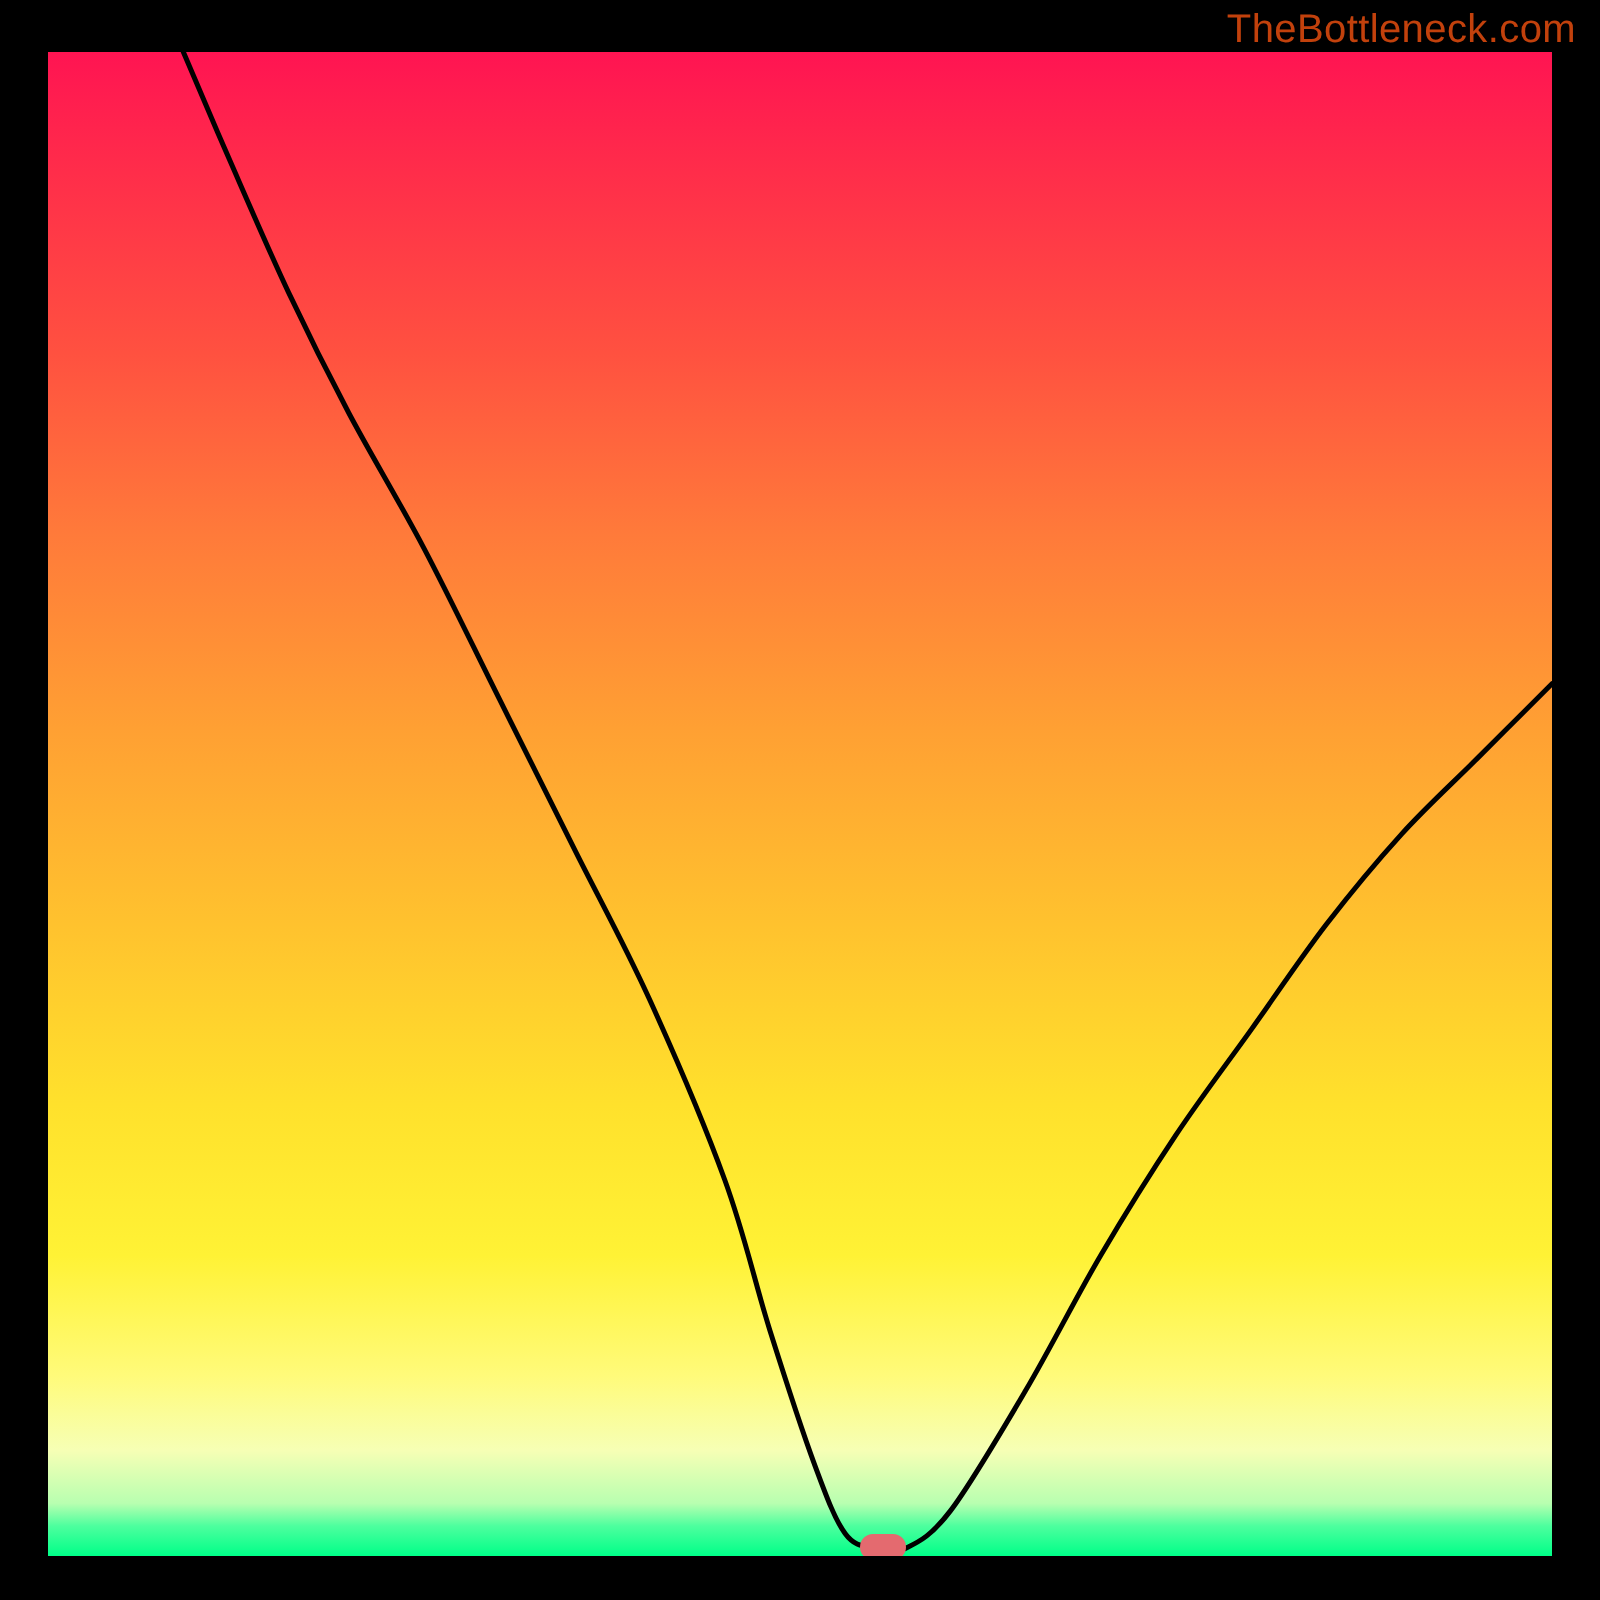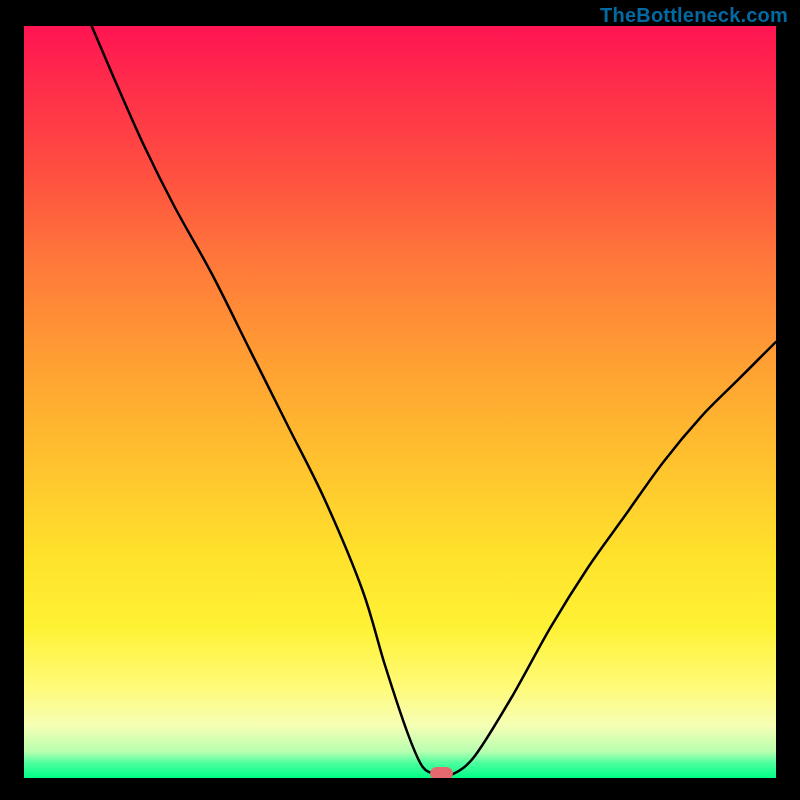--- a/index.html
+++ b/index.html
@@ -14,23 +14,23 @@
   .frame {
     position: relative;
     width: 800px;
     height: 800px;
     background: #000;
   }
   .watermark {
     position: absolute;
     top: 4px;
     right: 12px;
-    color: #0369a1;
+    color: #c2410c;
     font-size: 20px;
-    font-weight: 700;
+    font-weight: 400;
     letter-spacing: 0.2px;
     z-index: 5;
     user-select: none;
   }
   .plot-area {
     position: absolute;
     left: 24px;
     top: 26px;
     width: 752px;   
     height: 752px;  

